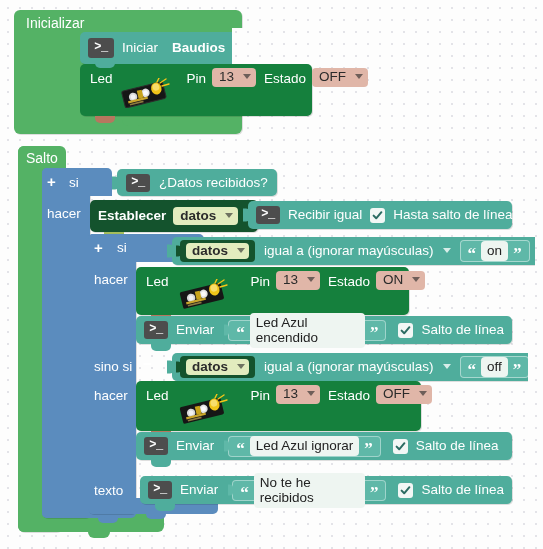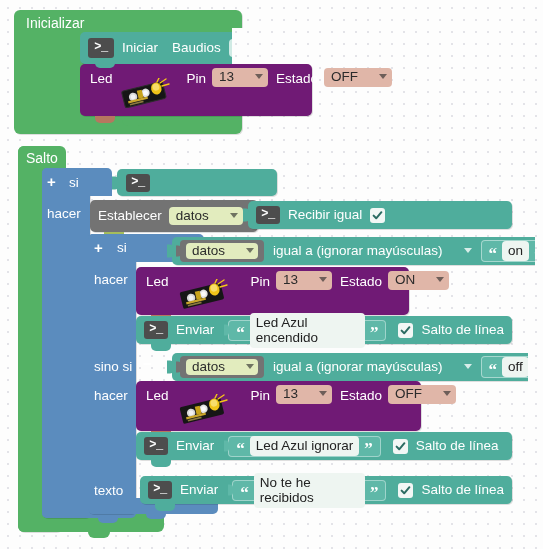--- a/index.html
+++ b/index.html
@@ -20,29 +20,29 @@
 
   
   .blk{position:absolute;box-sizing:border-box;border-radius:5px;
        display:flex;align-items:center;}
   .shadow{box-shadow:1px 1px 0 rgba(0,0,0,.12);}
 
   
   .c-green  {background:#54b265;}
   .c-teal   {background:#4fad9c;}
   .c-teal-l {background:#5fb8a8;}
-  .c-brown  {background:#701a75;}
+  .c-brown  {background:#15803d;}
   .c-blue   {background:#5b8cbe;}
-  .c-olive  {background:#737373;}
+  .c-olive  {background:#14532d;font-weight:bold;}
 
   .lbl{color:#ffffff;white-space:nowrap;line-height:1;}
 
   
   .field{
-    display:inline-flex;align-items:center;gap:20px;
+    display:inline-flex;align-items:center;gap:8px;
     border-radius:4px;padding:2px 5px 3px 7px;
     line-height:1;white-space:nowrap;justify-content:flex-end;
   }
   .f-brown{background:#e0b6a8;color:#2b2b2b;}
   .f-teal {background:#cfeae4;color:#2b2b2b;}
   .f-olive{background:#e2ecbe;color:#2b2b2b;}
   .f-white{background:#eef5f1;color:#222;border-radius:4px;padding:2px 6px 3px;}
   .caret{
     width:0;height:0;border-left:4.5px solid transparent;border-right:4.5px solid transparent;
     border-top:5px solid rgba(40,40,40,.62);margin-left:1px;
@@ -92,21 +92,21 @@
 
   <div class="abs" style="left:122px;top:118px;width:22px;height:8px;background:#54b265;
               border-radius:0 0 6px 6px;"></div>
   <div class="abs lbl" style="left:26px;top:16px;font-size:14px;">Inicializar</div>
 
   <div class="blk c-teal shadow" style="left:80px;top:32px;width:552px;height:32px;padding:0 8px;gap:8px;border-radius:5px;">
     <div class="term">
         <span>&gt;_</span>
       </div>
     <div class="lbl">Iniciar</div>
-    <div class="lbl" style="margin-left:6px;">Baudios</div>
+    <div class="lbl" style="margin-left:6px;font-weight:bold;">Baudios</div>
     <div class="field f-teal">
       <span>9600</span>
       <i class="caret"></i>
     </div>
   </div>
 
   <div class="abs" style="left:232px;top:28px;width:320px;height:40px;
               background:#fdfdfd;
               background-image:radial-gradient(#e3e3e8 1.15px, transparent 1.2px);
               background-size:12px 12px;background-position:-230px -26px;"></div>
@@ -163,20 +163,21 @@
   <div class="abs" style="left:98px;top:516px;width:20px;height:7px;background:#5b8cbe;border-radius:0 0 5px 5px;"></div>
   <div class="abs pm" style="left:47px;top:174px;">+</div>
   <div class="abs lbl" style="left:69px;top:176px;">si</div>
   <div class="abs lbl" style="left:47px;top:207px;">hacer</div>
 
   <div class="blk c-teal shadow" style="left:117px;top:169px;width:160px;height:27px;padding:0 9px;gap:9px;border-radius:5px;">
     <div class="notch c-teal"></div>
     <div class="term" style="width:24px;height:18px;">
         <span>&gt;_</span>
       </div>
+    <div class="lbl">¿Datos recibidos?</div>
   </div>
 
   <div class="blk c-olive shadow" style="left:90px;top:200px;width:168px;height:32px;padding:0 8px;gap:7px;border-radius:5px;">
     <div class="lbl">Establecer</div>
     <div class="field f-olive">
       <span>datos</span>
       <i class="caret"></i>
     </div>
     <div class="lbl">=</div>
   </div>
@@ -186,20 +187,21 @@
     <div class="notch c-teal"></div>
     <div class="term" style="width:24px;height:18px;">
         <span>&gt;_</span>
       </div>
     <div class="lbl">Recibir igual</div>
     <div class="cbx">
       <svg width="11" height="11" viewBox="0 0 11 11">
           <path d="M1.6 5.6 L4.2 8.3 L9.4 2.2" stroke="#2b6b62" stroke-width="2" fill="none" stroke-linecap="round" stroke-linejoin="round"></path>
         </svg>
     </div>
+    <div class="lbl">Hasta salto de línea</div>
   </div>
 
   <div class="blk c-blue shadow" style="left:88px;top:234px;width:48px;height:280px;border-radius:5px;"></div>
   <div class="abs c-blue" style="left:88px;top:234px;width:116px;height:28px;border-radius:5px 5px 0 0;"></div>
   <div class="abs c-blue" style="left:88px;top:498px;width:130px;height:16px;border-radius:0 0 5px 5px;"></div>
   <div class="abs" style="left:146px;top:512px;width:20px;height:7px;background:#5b8cbe;border-radius:0 0 5px 5px;"></div>
 
   <div class="abs pm" style="left:94px;top:240px;">+</div>
   <div class="abs lbl" style="left:117px;top:241px;">si</div>
   <div class="abs lbl" style="left:94px;top:273px;">hacer</div>

